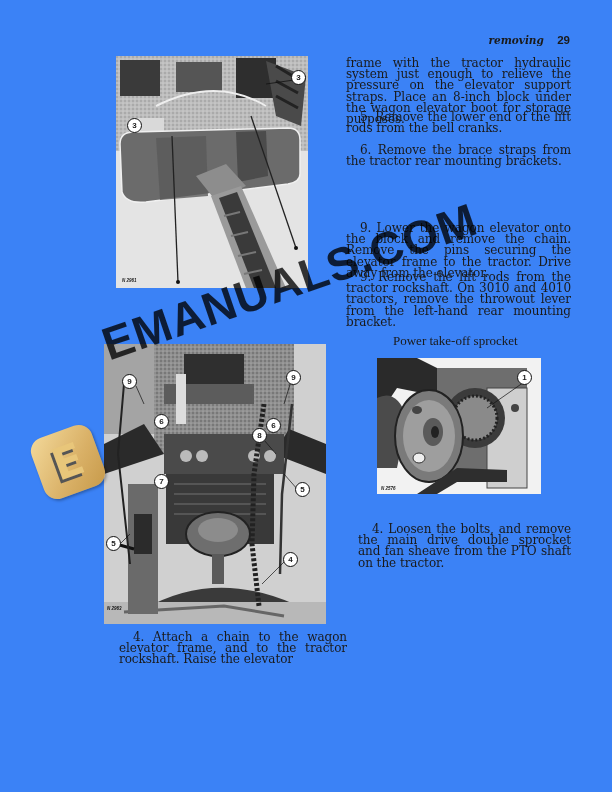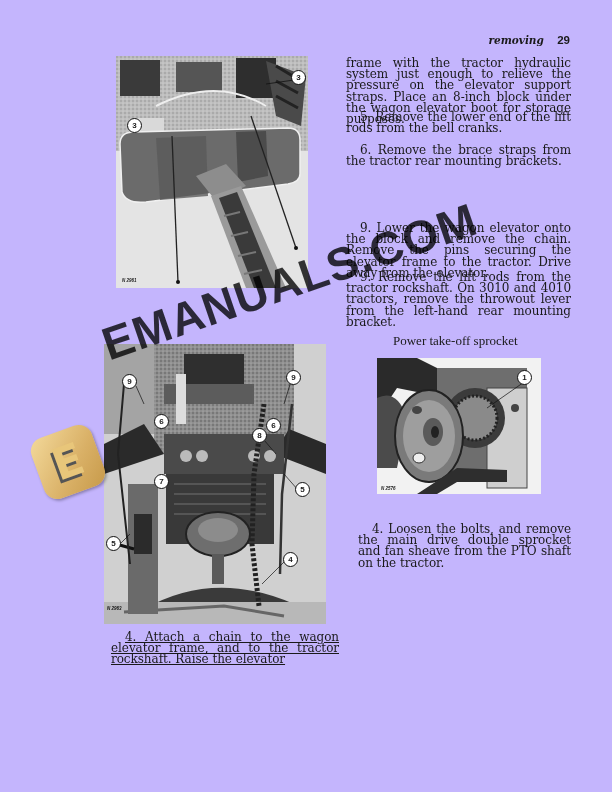--- a/index.html
+++ b/index.html
@@ -1,18 +1,18 @@
 <!DOCTYPE html>
 <html><head>
 <meta charset="utf-8">
 <style>
   html, body { margin: 0; padding: 0; background: #ffffff; }
   body { width: 612px; height: 792px; position: relative; overflow: hidden;
          font-family: "DejaVu Serif", "Liberation Serif", serif; color: #1a1a1a; }
-  .page { position: absolute; inset: 0; background: #c4b5fd; }
+  .page { position: absolute; inset: 0; background: #3b82f6; }
 
   .running-head { position: absolute; top: 34px; right: 42px; font-size: 10.5px; }
   .running-head .section { font-style: italic; font-weight: bold; margin-right: 10px; }
   .running-head .pagenum { font-weight: bold; font-size: 11.5px; font-family: "Liberation Sans", sans-serif; }
 
   .para { position: absolute; font-size: 12px; line-height: 11.2px; text-align: justify;
           font-family: "DejaVu Serif", serif; letter-spacing: -0.05px; }
 
   .heading { position: absolute; font-weight: normal; font-size: 13px;
              font-family: "Liberation Serif", serif; }
@@ -142,21 +142,21 @@
     <div class="callout" style="left:50px; top:70px;">6</div>
     <div class="callout" style="left:162px; top:74px;">6</div>
     <div class="callout" style="left:148px; top:84px;">8</div>
     <div class="callout" style="left:50px; top:130px;">7</div>
     <div class="callout" style="left:191px; top:138px;">5</div>
     <div class="callout" style="left:2px; top:192px;">5</div>
     <div class="callout" style="left:179px; top:208px;">4</div>
     <div class="fig-id" style="left:3px; top:262px; color:#111;">N 2963</div>
   </div>
 
-  <p class="para" style="left:111px; top:632px; width:228px; margin:0; text-indent:14px;text-decoration:underline;">4. Attach a chain to the wagon elevator frame, and to the tractor rockshaft. Raise the elevator</p>
+  <p class="para" style="left:119px; top:632px; width:228px; margin:0; text-indent:14px;">4. Attach a chain to the wagon elevator frame, and to the tractor rockshaft. Raise the elevator</p>
 
   <p class="para" style="left:346px; top:58px; width:225px; margin:0;">frame with the tractor hydraulic system just enough to relieve the pressure on the elevator support straps. Place an 8-inch block under the wagon elevator boot for storage purposes.</p>
 
   <p class="para" style="left:346px; top:112px; width:225px; margin:0; text-indent:14px;">5. Remove the lower end of the lift rods from the bell cranks.</p>
 
   <p class="para" style="left:346px; top:145px; width:225px; margin:0; text-indent:14px;">6. Remove the brace straps from the tractor rear mounting brackets.</p>
 
 
   <p class="para" style="left:346px; top:223px; width:225px; margin:0; text-indent:14px;">9. Lower the wagon elevator onto the block and remove the chain. Remove the pins securing the elevator frame to the tractor. Drive away from the elevator.</p>
 

